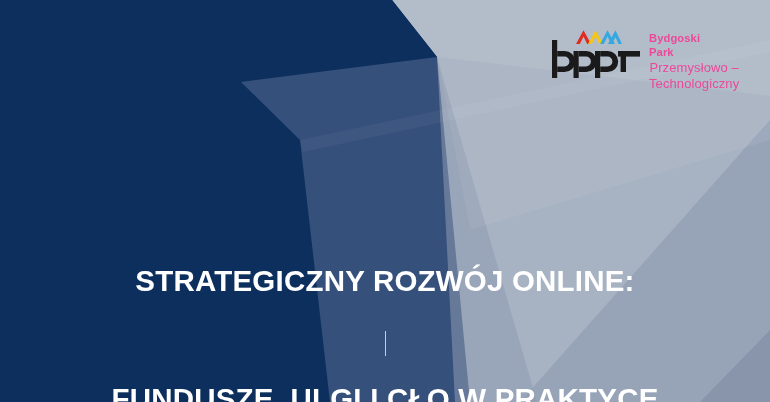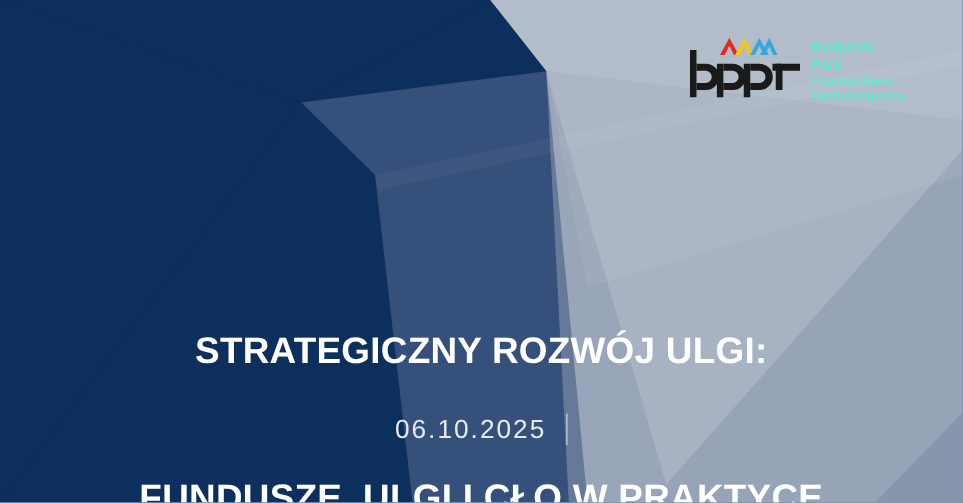--- a/index.html
+++ b/index.html
@@ -48,33 +48,34 @@
   }
   #logo-wordmark {
     position: absolute;
     top: 12px;
     left: 0;
     width: 88px;
     height: 38px;
   }
   #logo-tagline {
     padding-top: 3px;
-    color: #5eead4;
+    color: #ec4899;
     line-height: 1.28;
     letter-spacing: 0.1px;
   }
   .tag-bold {
     font-weight: 700;
     font-size: 11.2px;
     display: block;
   }
   .tag-reg {
-    font-weight: 700;
-    font-size: 10px;
-    display: block;
+    font-weight: 400;
+    font-size: 13px;
+    display: block;
+    text-align: center;
   }
 
   
   #title-block {
     position: absolute;
     top: 183px;
     left: 0;
     width: 770px;
     text-align: center;
     color: #ffffff;
@@ -180,22 +181,21 @@
 
     <div id="logo-tagline">
       <span class="tag-bold">Bydgoski</span>
       <span class="tag-bold">Park</span>
       <span class="tag-reg">Przemysłowo –</span>
       <span class="tag-reg">Technologiczny</span>
     </div>
   </div>
 
   <div id="title-block">
-    <span id="title-line-1">STRATEGICZNY ROZWÓJ ULGI:</span>
+    <span id="title-line-1">STRATEGICZNY ROZWÓJ ONLINE:</span>
     <span id="title-line-2">FUNDUSZE, ULGI I CŁO W PRAKTYCE</span>
   </div>
 
   <div id="meta-block">
-    <span>06.10.2025</span>
     <span id="meta-divider"></span>
   </div>
 
 </div>
 
 </body></html>

